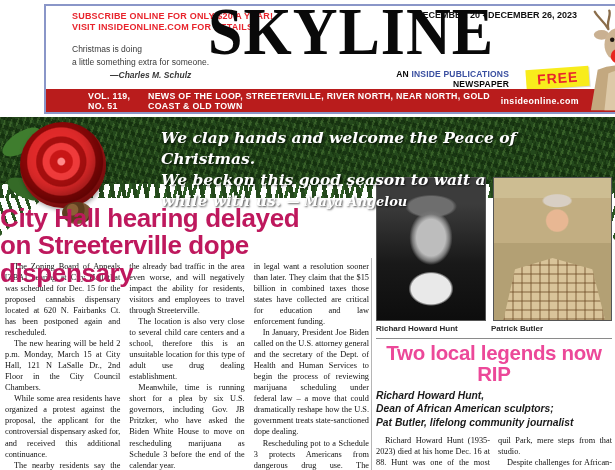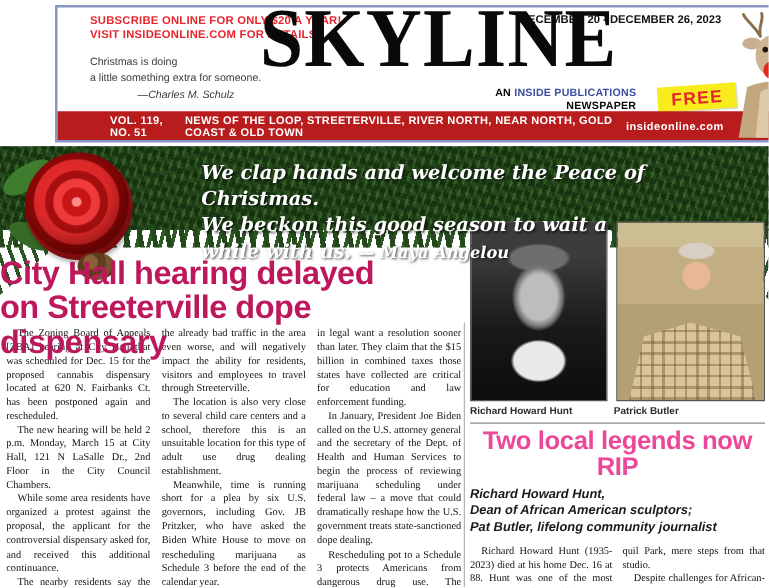--- a/index.html
+++ b/index.html
@@ -19,21 +19,21 @@
     font:700 9px/1.25 "Liberation Sans", sans-serif; color:#e8252d; letter-spacing:.2px;
   }
   .date-range {
     position:absolute; right:72px; top:4px;
     font:700 9px "Liberation Sans", sans-serif; color:#111;
   }
   .schulz {
     position:absolute; left:26px; top:37px;
     font:400 8.5px/1.5 "Liberation Sans", sans-serif; color:#3a3a3a;
   }
-  .schulz .attr { display:block; padding-left:38px; font-style:italic; font-weight:400; }
+  .schulz .attr { display:block; padding-left:38px; font-style:italic; font-weight:700; }
   .masthead-title {
     position:absolute; left:146px; top:-8px; width:318px; text-align:center;
     font:900 62px/1 "Liberation Serif", serif; letter-spacing:1px; color:#090909;
     transform:scaleY(1.08); transform-origin:top;
   }
   .publisher {
     position:absolute; left:300px; top:63px; width:163px; text-align:right;
     font:700 8.5px "Liberation Sans", sans-serif; color:#090909; letter-spacing:.2px;
   }
   .publisher .pub-blue { color:#3a4fa0; }

